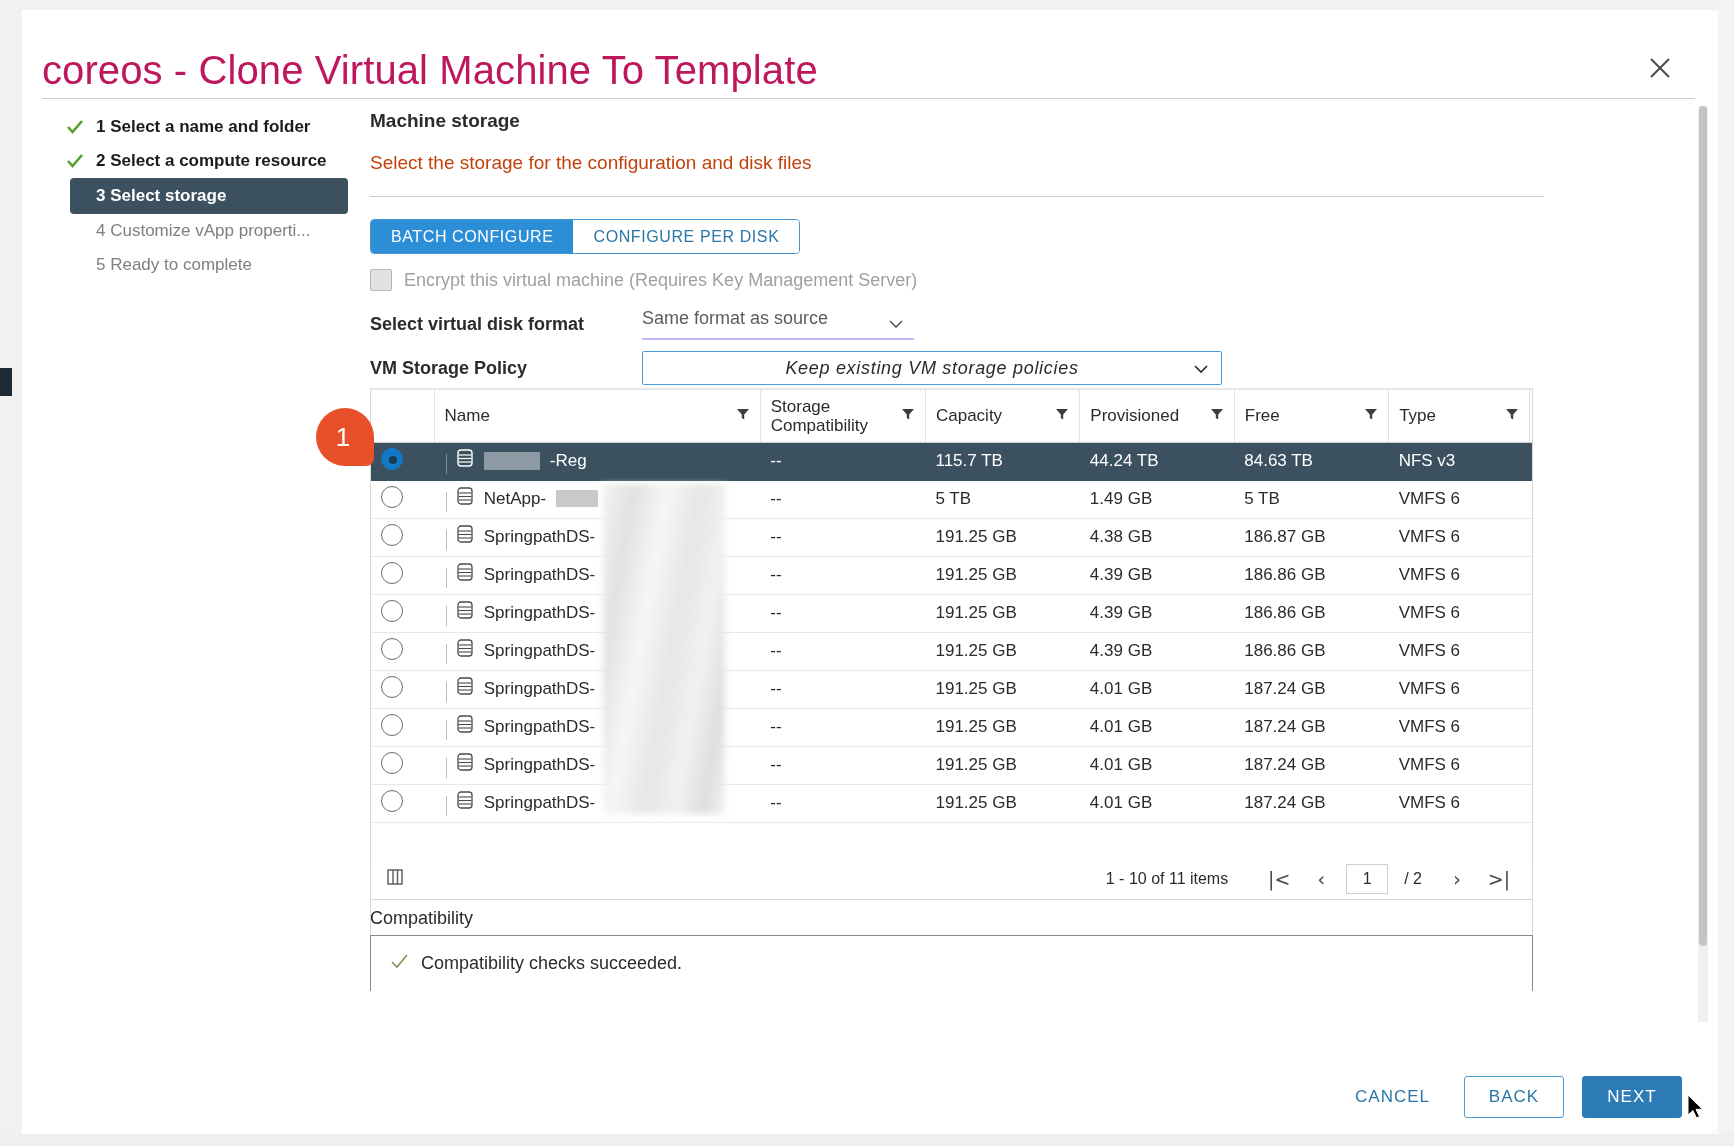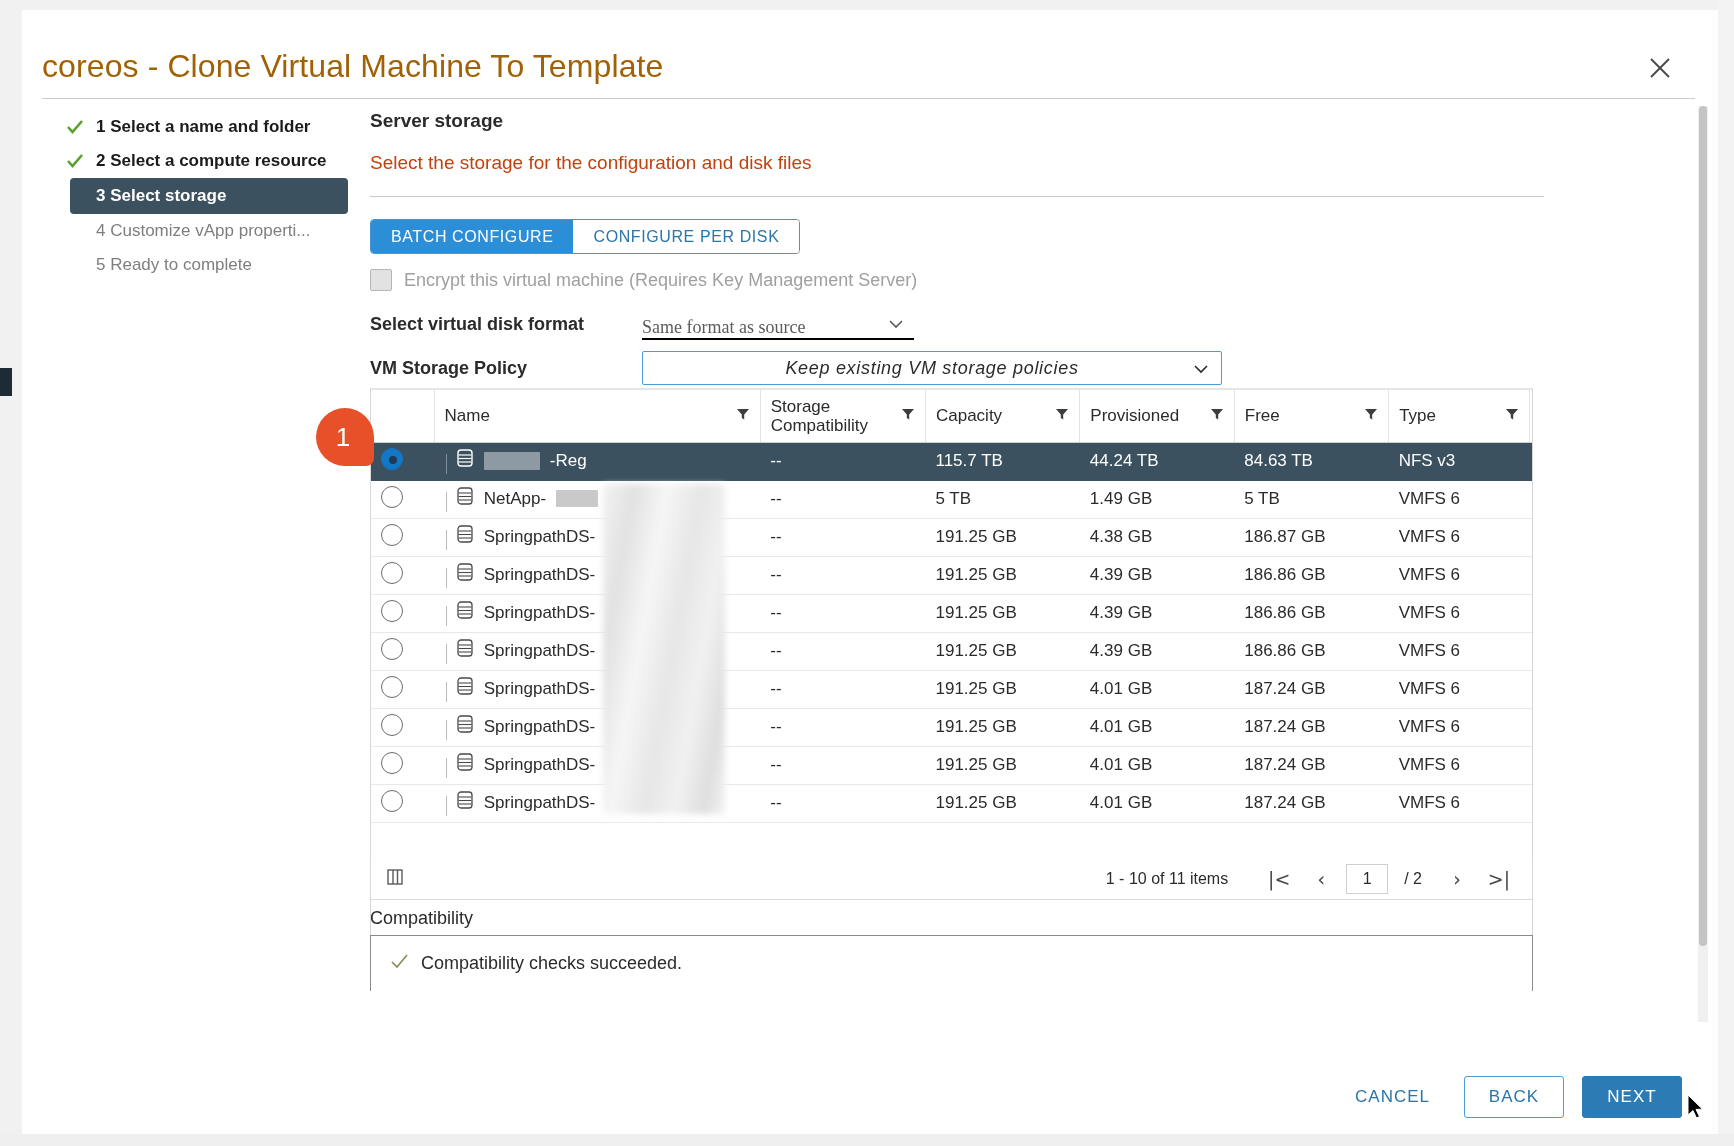--- a/index.html
+++ b/index.html
@@ -42,21 +42,21 @@
     width: 1690px; height: 1124px;
     background: #ffffff;
   }
 
   
   .title-bar {
     position: absolute; left: 0; top: 0; width: 1690px; height: 84px;
   }
   .dlg-title {
     position: absolute; left: 20px; top: 38px;
-    font-size: 32px; color: #a16207; font-weight: 400;
+    font-size: 40px; color: #be185d; font-weight: 400;
     letter-spacing: 0.1px;
     white-space: nowrap;
   }
   .close-btn {
     position: absolute; right: 38px; top: 44px;
     width: 28px; height: 28px; cursor: pointer;
   }
   .close-btn svg { display:block; }
   .title-rule {
     position: absolute; left: 20px; top: 88px; width: 1653px; height: 1px;
@@ -151,24 +151,23 @@
   }
   .chk-label.enabled { color: #2b2b2b; }
 
   .lbl {
     font-size: 18px; color: #2b2b2b; font-weight: 700;
     width: 272px; flex: none; white-space: nowrap;
   }
   .sel-underline {
     position: relative;
     width: 272px; height: 32px;
-    border-bottom: 2px solid #000000;
-    display: flex; align-items: flex-end;
+    border-bottom: 2px solid #c4b5fd;
+    display: flex; align-items: flex-start;
     cursor: pointer;
-    font-family: Liberation Serif, serif;
   }
   .sel-underline .val {
     font-size: 18px; color: #5c5c5c; white-space: nowrap;
   }
   .sel-underline .caret {
     position: absolute; right: 10px; top: 8px;
   }
   .sel-boxed {
     position: relative;
     width: 580px; height: 34px;
@@ -434,21 +433,21 @@
       </div>
       <div class="step upcoming">
         <span>4 Customize vApp properti...</span>
       </div>
       <div class="step upcoming">
         <span>5 Ready to complete</span>
       </div>
     </div>
 
     <div class="pane">
-      <div class="pane-h1">Server storage</div>
+      <div class="pane-h1">Machine storage</div>
       <div class="pane-sub">Select the storage for the configuration and disk files</div>
       <div class="pane-rule"></div>
 
       <div class="btn-group">
         <div class="seg active">BATCH CONFIGURE</div>
         <div class="seg">CONFIGURE PER DISK</div>
       </div>
 
       <div class="form-row">
         <div class="chk-box"></div>

